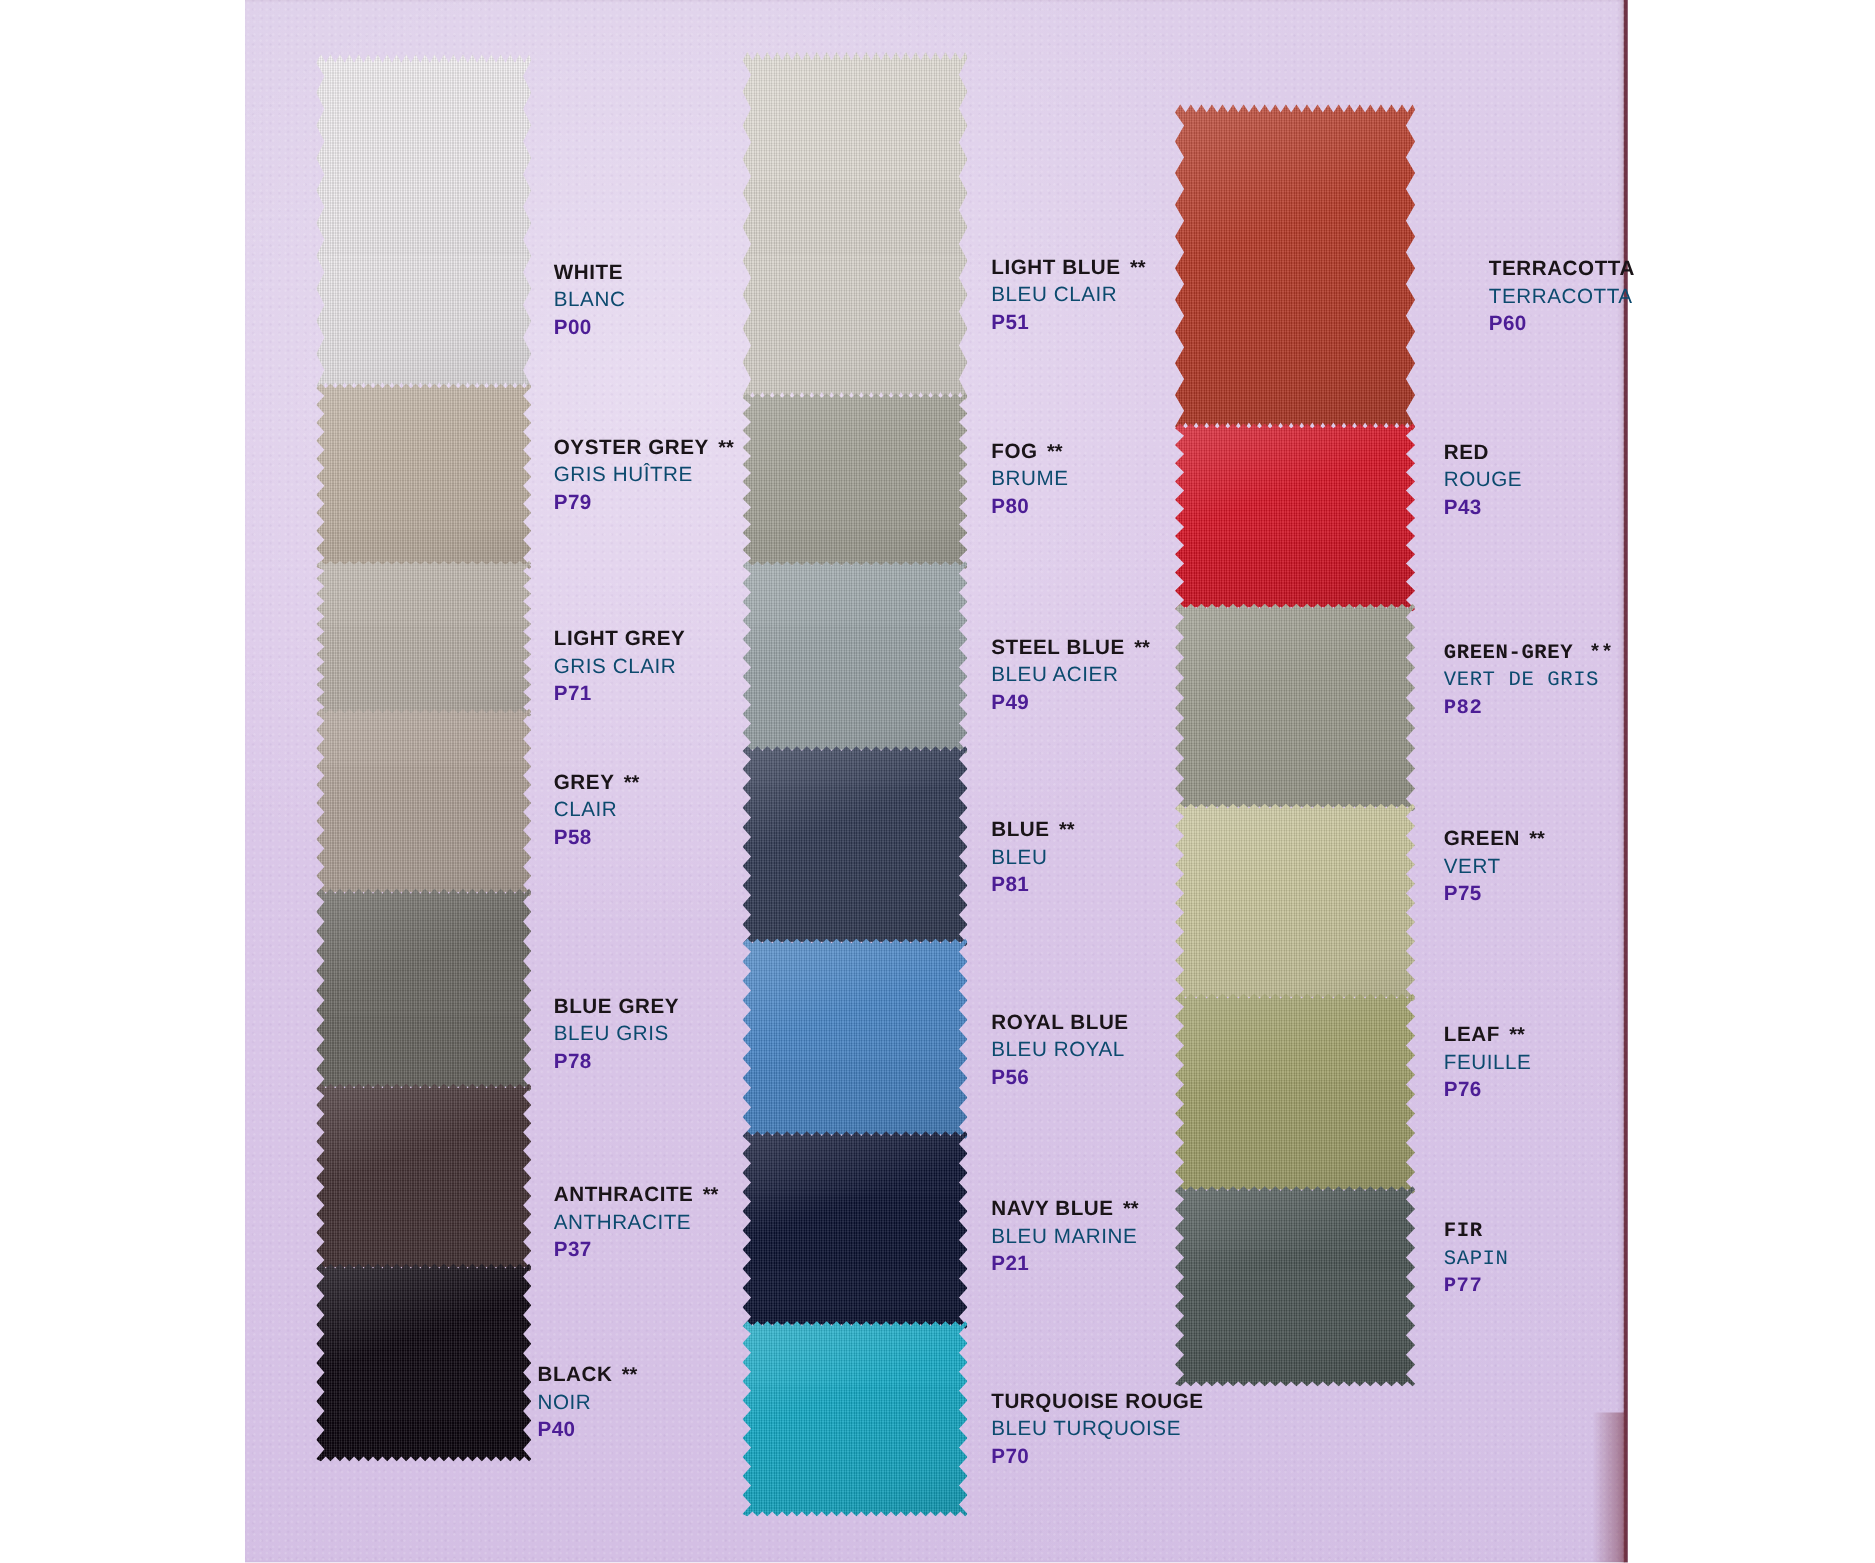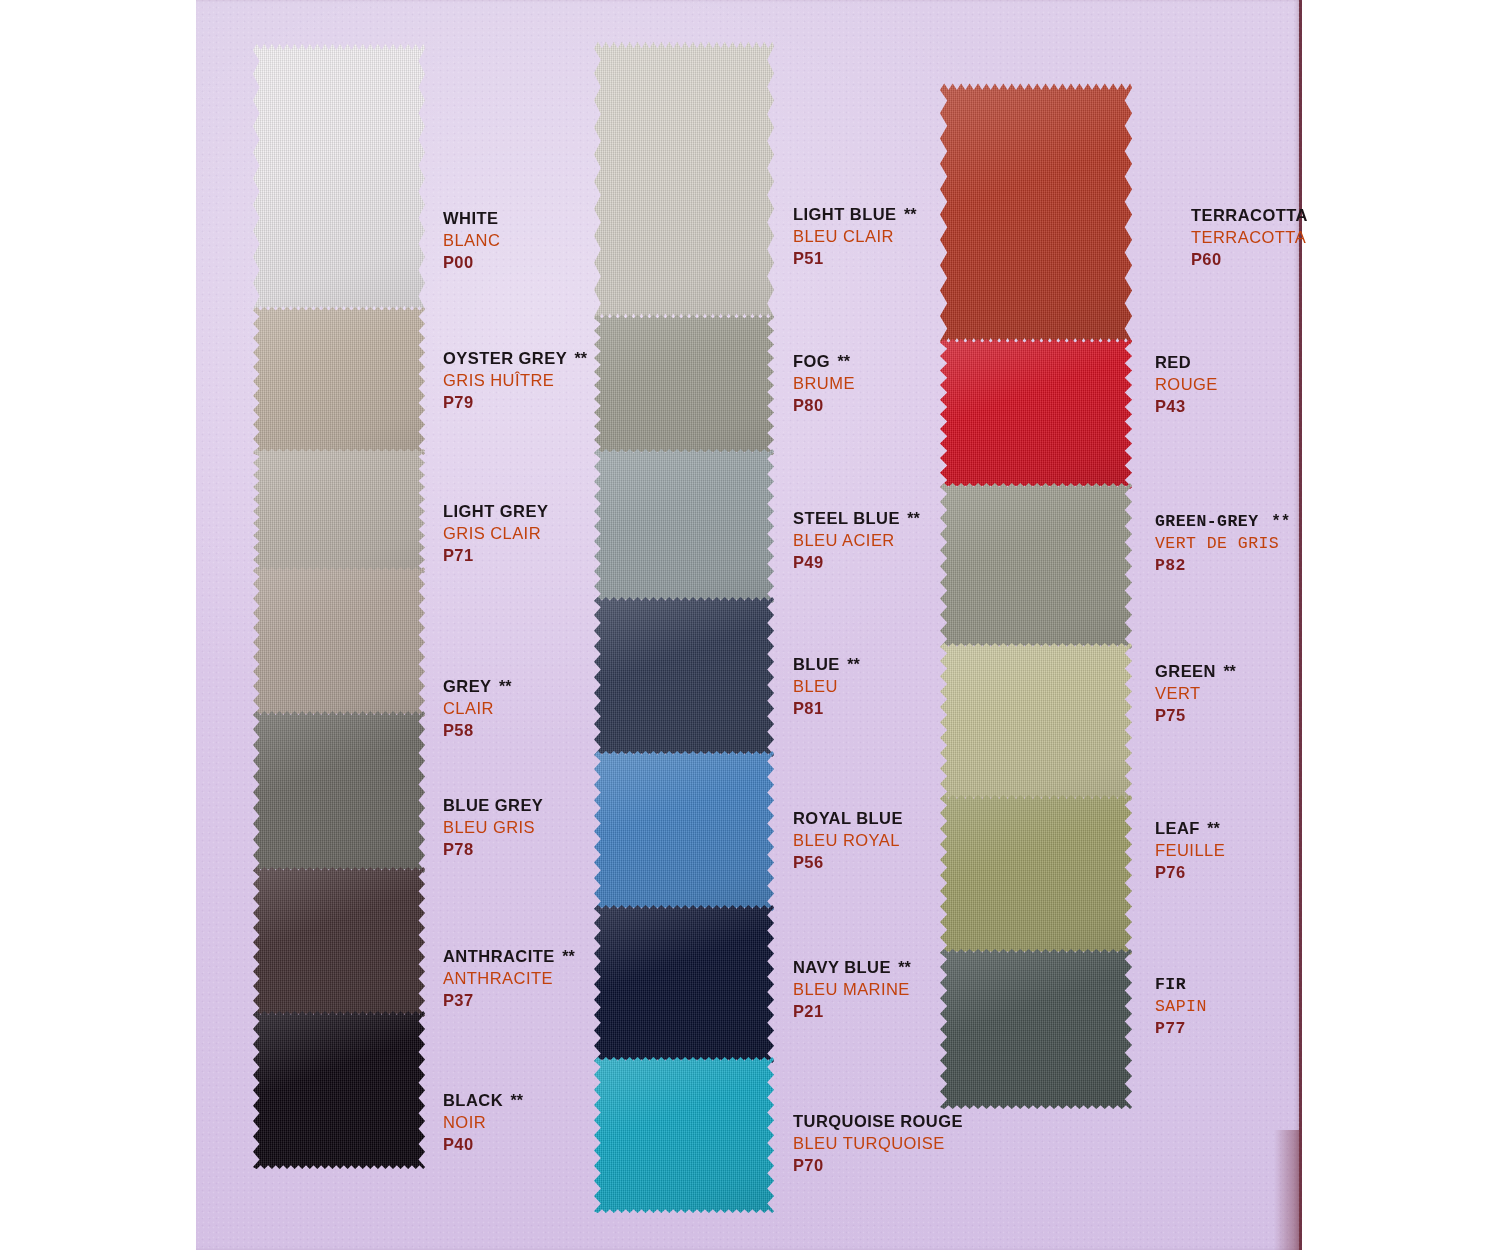--- a/index.html
+++ b/index.html
@@ -163,28 +163,28 @@
     line-height: 1.32;
   }
   .label .en .stars {
     font-size: 16px;
     letter-spacing: 0;
     padding-left: 3px;
   }
   .label .fr {
     font-size: 16.5px;
     font-weight: normal;
-    color: #c2410c;
+    color: #0c4a6e;
     letter-spacing: .45px;
     line-height: 1.32;
   }
   .label .code {
     font-size: 16.5px;
     font-weight: bold;
-    color: #7f1d1d;
+    color: #4c1d95;
     letter-spacing: .35px;
     line-height: 1.32;
   }
 </style>
 </head>
 <body>
 
 <div id="stage">
 
   <div id="card">
@@ -229,21 +229,21 @@
         <div class="fr">GRIS CLAIR</div>
         <div class="code">P71</div>
       </div>
       <div class="swatch-wrap" style="left: 253px; top: 566px; width: 172px; height: 152px;">
         <div class="drop"></div>
         <div class="swatch" style="background: rgb(181, 167, 157);">
           <div class="weave"></div>
           <div class="shade"></div>
         </div>
       </div>
-      <div class="label" style="left: 443px; top: 676px;">
+      <div class="label" style="left: 443px; top: 616px;">
         <div class="en">GREY<span class="stars"> **</span></div>
         <div class="fr">CLAIR</div>
         <div class="code">P58</div>
       </div>
       <div class="swatch-wrap" style="left: 253px; top: 710px; width: 172px; height: 164px;">
         <div class="drop"></div>
         <div class="swatch" style="background: rgb(111, 108, 103);">
           <div class="weave"></div>
           <div class="shade"></div>
         </div>
@@ -265,21 +265,21 @@
         <div class="fr">ANTHRACITE</div>
         <div class="code">P37</div>
       </div>
       <div class="swatch-wrap" style="left: 253px; top: 1010px; width: 172px; height: 160px;">
         <div class="drop"></div>
         <div class="swatch" style="background: rgb(13, 6, 16);">
           <div class="weave"></div>
           <div class="shade"></div>
         </div>
       </div>
-      <div class="label" style="left: 443px; top: 1090px;">
+      <div class="label" style="left: 430px; top: 1090px;">
         <div class="en">BLACK<span class="stars"> **</span></div>
         <div class="fr">NOIR</div>
         <div class="code">P40</div>
       </div>
     </div>
   <div id="col2" class="column">
       <div class="swatch-wrap" style="left: 594px; top: 40px; width: 180px; height: 282px;">
         <div class="drop"></div>
         <div class="swatch" style="background: rgb(220, 215, 207);">
           <div class="weave"></div>

